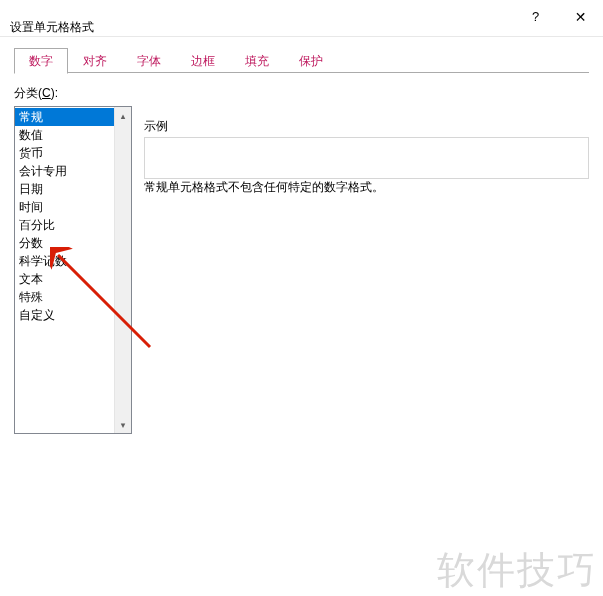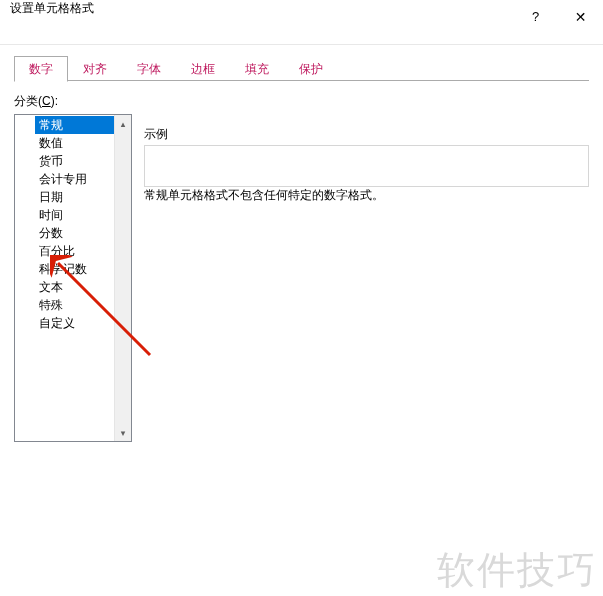--- a/index.html
+++ b/index.html
@@ -11,23 +11,23 @@
     background: #fff;
     color: #000;
     overflow: hidden;
   }
   .window {
     width: 603px; height: 596px;
     background: #fff;
     position: relative;
   }
   .titlebar {
-    height: 45px;
-    display: flex;
-    align-items: flex-start;
+    height: 37px;
+    display: flex;
+    align-items: flex-end;
     padding: 0 0 0 10px;
     border-bottom: 1px solid #e8e8e8;
     position: relative;
   }
   .titlebar .title { font-size: 12px; }
   .titlebar .controls {
     position: absolute;
     right: 0; top: 0;
     height: 33px;
     display: flex;
@@ -73,21 +73,20 @@
     display: flex;
     gap: 12px;
   }
   .listwrap {
     width: 118px;
     height: 328px;
     border: 1px solid #828790;
     display: flex;
     position: relative;
     background: #fff;
-    padding-left: 20px;
   }
   .listitems {
     flex: 1;
     overflow: hidden;
     padding: 1px 0;
   }
   .listitems .item {
     padding: 1px 4px;
     line-height: 16px;
     white-space: nowrap;
@@ -177,22 +176,22 @@
 
     <div class="layout">
       <div class="listwrap">
         <div class="listitems" id="listitems">
             <div class="item selected">常规</div>
             <div class="item">数值</div>
             <div class="item">货币</div>
             <div class="item">会计专用</div>
             <div class="item">日期</div>
             <div class="item">时间</div>
+            <div class="item">百分比</div>
             <div class="item">分数</div>
-            <div class="item">百分比</div>
             <div class="item">科学记数</div>
             <div class="item">文本</div>
             <div class="item">特殊</div>
             <div class="item">自定义</div>
           </div>
         <div class="list-scroll">
           <div class="arrow up">▴</div>
           <div class="arrow down">▾</div>
         </div>
       </div>

